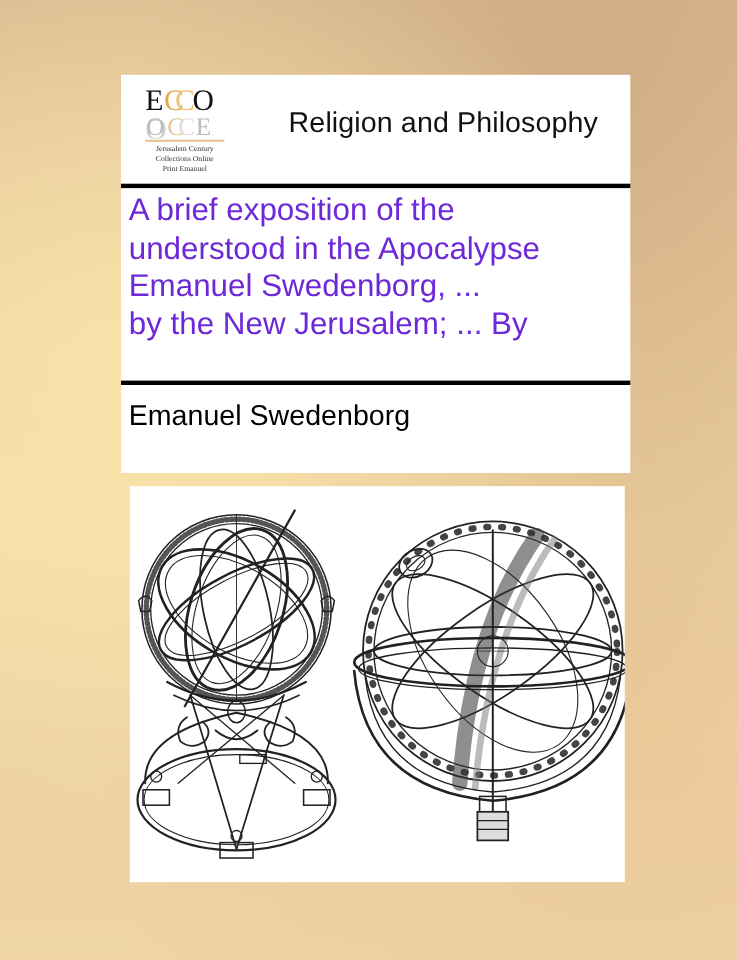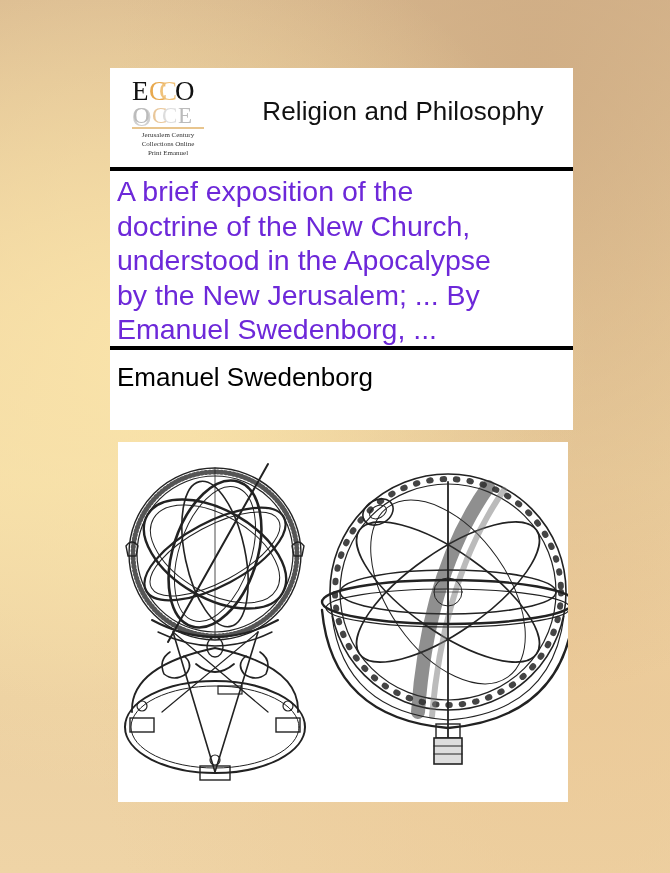--- a/index.html
+++ b/index.html
@@ -71,24 +71,23 @@
     <span class="logo-line">Collections Online</span>
     <span class="logo-line">Print Emanuel</span>
   </div>
 
   <div class="series">Religion and Philosophy</div>
 
   <div class="rule top"></div>
 
   <div class="title">
     <div>A brief exposition of the</div>
-    <div>doctrine of the New Church,</div>
     <div>understood in the Apocalypse</div>
+    <div>Emanuel Swedenborg, ...</div>
     <div>by the New Jerusalem; ... By</div>
-    <div>Emanuel Swedenborg, ...</div>
   </div>
 
   <div class="rule bottom"></div>
 
   <div class="author">Emanuel Swedenborg</div>
 </div>
 
 <div class="plate">
   <svg width="450" height="360" viewBox="0 0 450 360" fill="none" stroke="#222" stroke-linecap="round">
 

